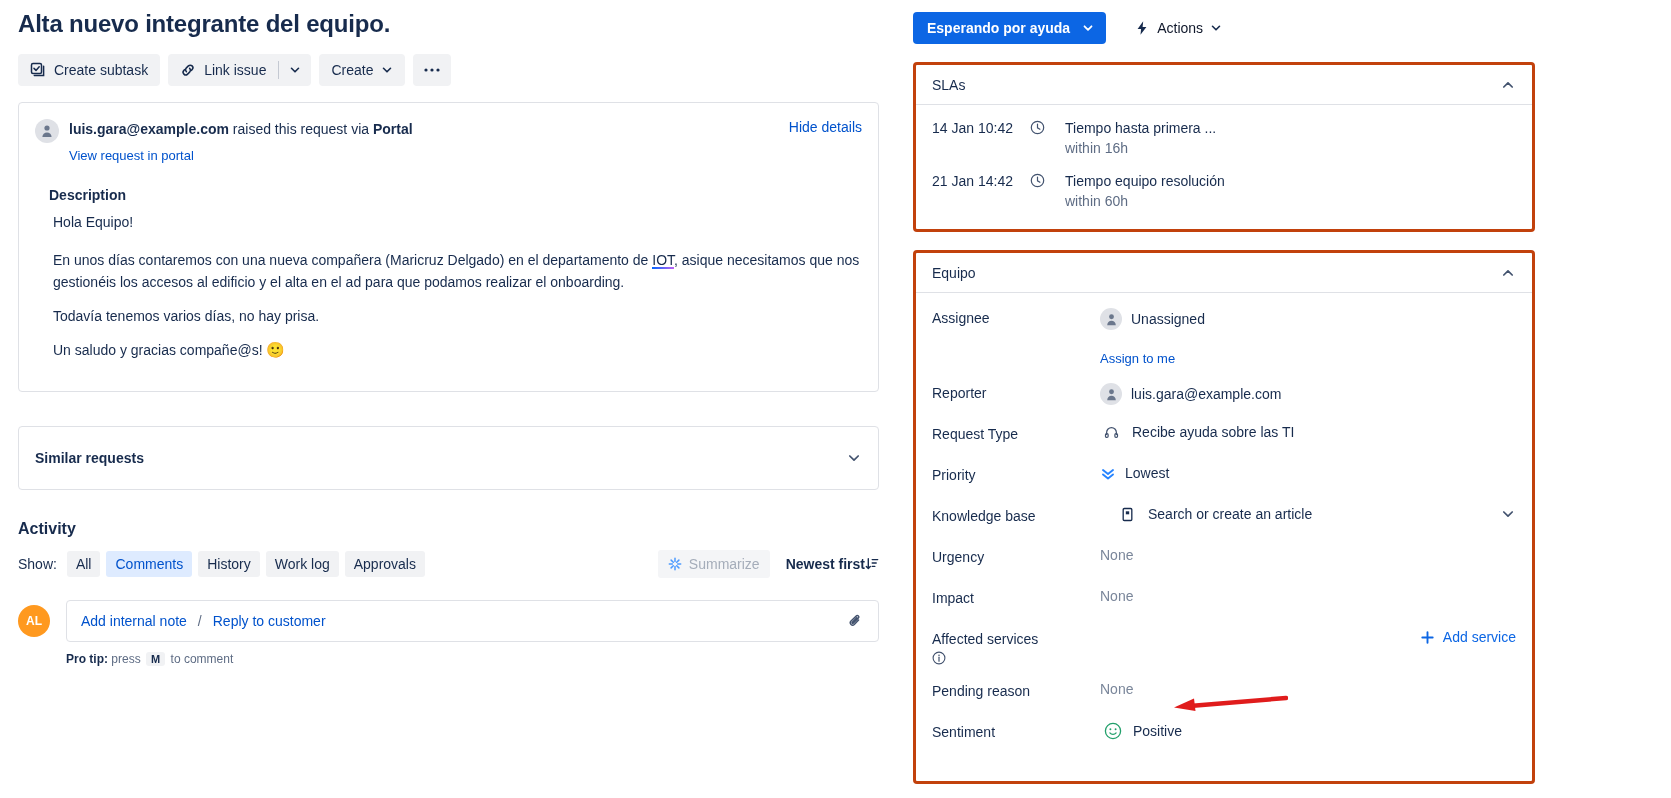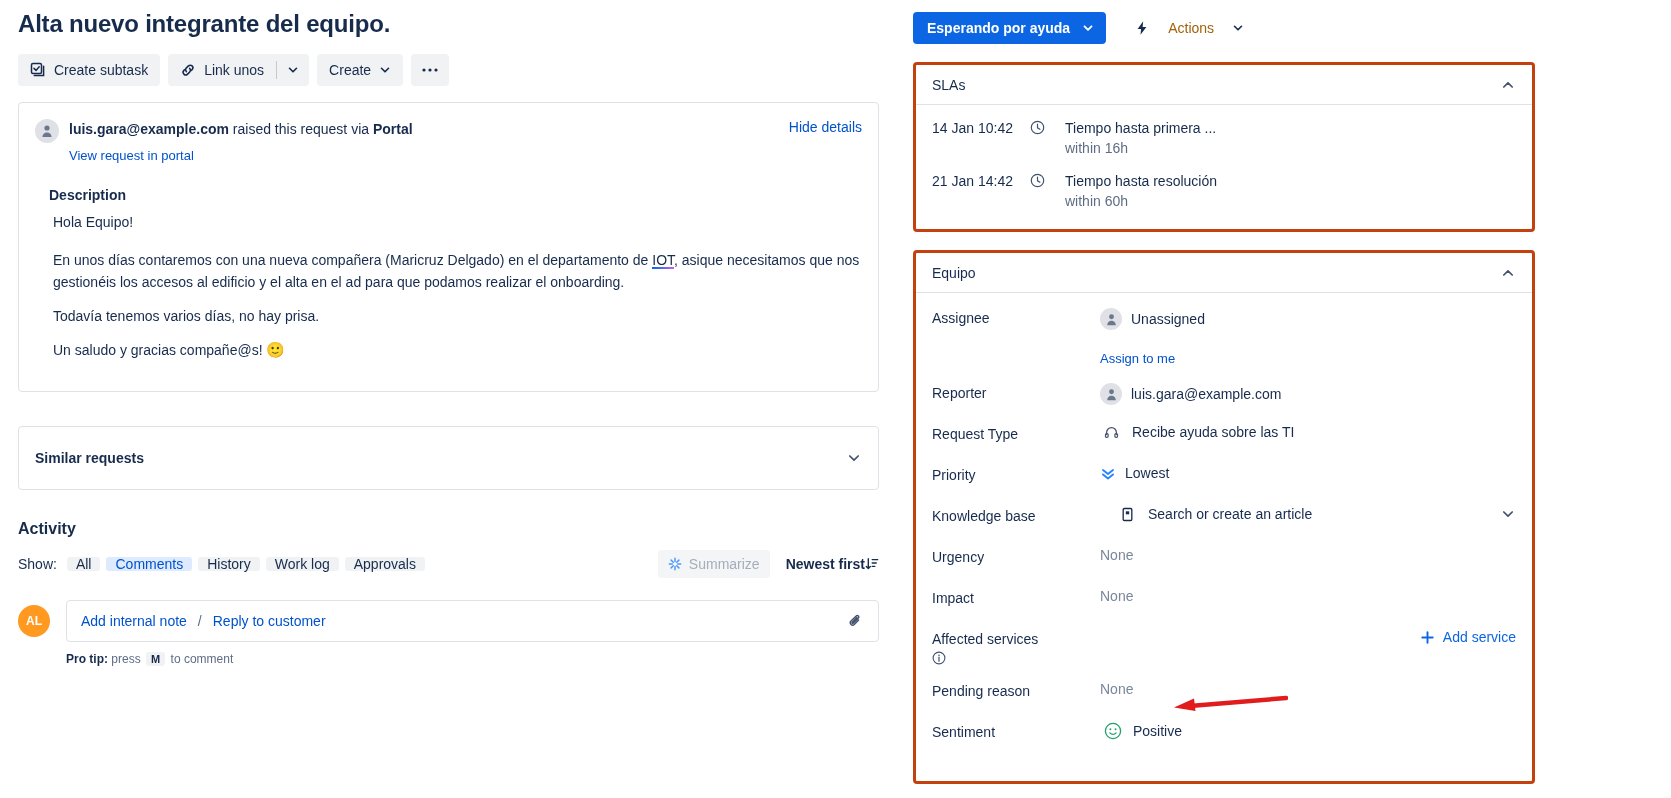--- a/index.html
+++ b/index.html
@@ -80,21 +80,21 @@
     display: flex; align-items: center; justify-content: space-between;
     padding: 0 16px; margin-top: 34px;
   }
   .similar-label { font-size: 14px; font-weight: 600; color: #172b4d; }
 
   
   .activity-title { font-size: 16px; font-weight: 600; margin: 30px 0 0 0; }
   .activity-bar { display: flex; align-items: center; margin-top: 12px; width: 861px; }
   .show-label { font-size: 14px; color: #172b4d; margin-right: 10px; }
   .chip {
-    height: 14px; padding: 0 9px; border-radius: 3px;
+    height: 26px; padding: 0 9px; border-radius: 3px;
     background: #f1f2f4; font-size: 14px; color: #172b4d;
     display: inline-flex; align-items: center; cursor: pointer;
     margin-right: 6px; font-weight: 400;
   }
   .chip.active { background: #deebff; color: #0052cc; font-weight: 500; }
   .bar-right { margin-left: auto; display: flex; align-items: center; gap: 16px; }
   .summarize-btn {
     height: 28px; padding: 0 10px; border-radius: 3px; background: #f4f5f7;
     display: inline-flex; align-items: center; gap: 7px;
     font-size: 14px; color: #a5adba; cursor: default;
@@ -132,23 +132,23 @@
   .right-col { width: 766px; position: relative; padding-left: 8px; }
 
   .right-header { display: flex; align-items: center; gap: 22px; padding: 12px 0 0 0; }
   .status-btn {
     display: inline-flex; align-items: center; gap: 12px;
     height: 32px; padding: 0 12px 0 14px;
     background: #0c66e4; color: #fff; border: none; border-radius: 4px;
     font-size: 14px; font-weight: 600; cursor: pointer; font-family: inherit;
   }
   .actions-btn {
-    display: inline-flex; align-items: center; gap: 18px;
+    display: inline-flex; align-items: center; gap: 7px;
     height: 32px; padding: 0 6px; background: transparent; border: none;
-    font-size: 14px; font-weight: 500; color: #a16207; cursor: pointer; font-family: inherit;
+    font-size: 14px; font-weight: 500; color: #0f172a; cursor: pointer; font-family: inherit;
   }
 
   .panel {
     border: 3px solid #c2410c; border-radius: 4px; background: #fff;
     width: 622px; margin-top: 18px;
   }
   .panel-head {
     height: 40px; display: flex; align-items: center; justify-content: space-between;
     padding: 0 16px; border-bottom: 1px solid #dfe1e6;
   }
@@ -206,21 +206,21 @@
       </button>
 
       <div class="btn-split">
         <button class="btn">
           <span class="icon">
             <svg width="16" height="16" viewBox="0 0 16 16">
                 <path d="M6.4 9.6a2.6 2.6 0 010-3.7l2-2a2.6 2.6 0 113.7 3.7l-.9.9" fill="none" stroke="#172b4d" stroke-width="1.5" stroke-linecap="round"></path>
                 <path d="M9.6 6.4a2.6 2.6 0 010 3.7l-2 2a2.6 2.6 0 11-3.7-3.7l.9-.9" fill="none" stroke="#172b4d" stroke-width="1.5" stroke-linecap="round"></path>
               </svg>
           </span>
-          <span>Link unos</span>
+          <span>Link issue</span>
         </button>
         <span class="divider"></span>
         <button class="btn btn-caret">
           <span class="icon">
             <svg width="12" height="12" viewBox="0 0 12 12">
                 <path d="M2.5 4.3L6 7.8l3.5-3.5" fill="none" stroke="#172b4d" stroke-width="1.6" stroke-linecap="round" stroke-linejoin="round"></path>
               </svg>
           </span>
         </button>
       </div>
@@ -381,21 +381,21 @@
         </div>
         <div class="sla-row">
           <span class="sla-time">21 Jan 14:42</span>
           <span class="sla-clock icon">
             <svg width="15" height="15" viewBox="0 0 15 15">
                 <circle cx="7.5" cy="7.5" r="6.2" fill="none" stroke="#42526e" stroke-width="1.2"></circle>
                 <path d="M7.5 4.1v3.7l2.4 1.5" fill="none" stroke="#42526e" stroke-width="1.2" stroke-linecap="round"></path>
               </svg>
           </span>
           <div>
-            <div class="sla-name">Tiempo hasta resolución</div>
+            <div class="sla-name">Tiempo equipo resolución</div>
             <div class="sla-within">within 60h</div>
           </div>
         </div>
       </div>
     </div>
 
     <div class="panel">
       <div class="panel-head">
         <span class="panel-title">Equipo</span>
         <span class="icon">

